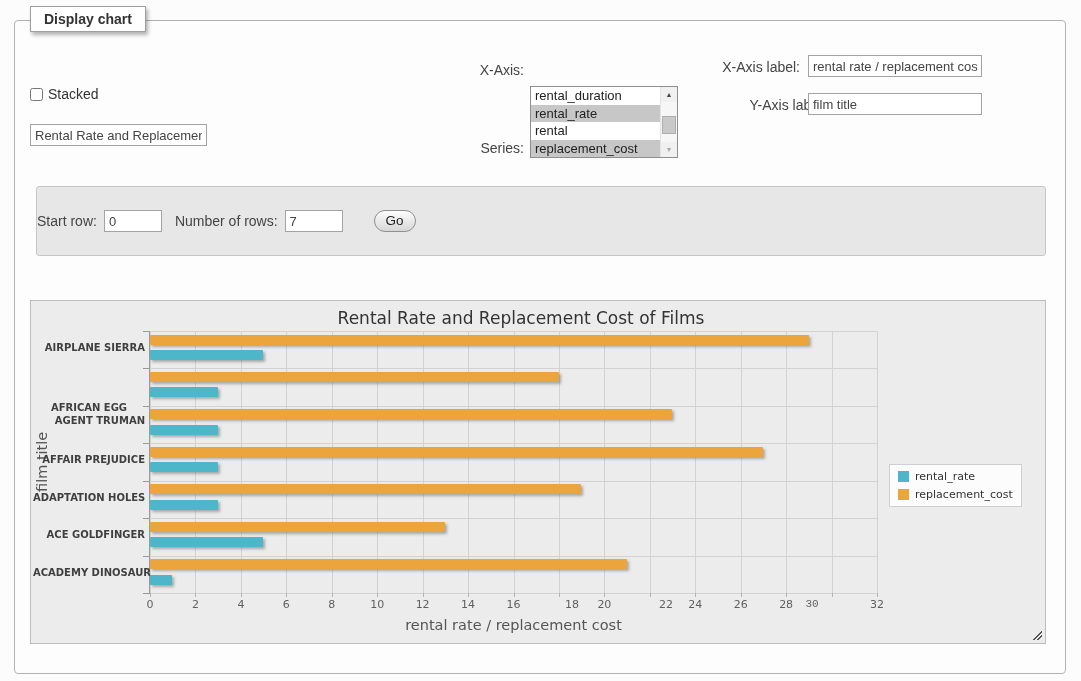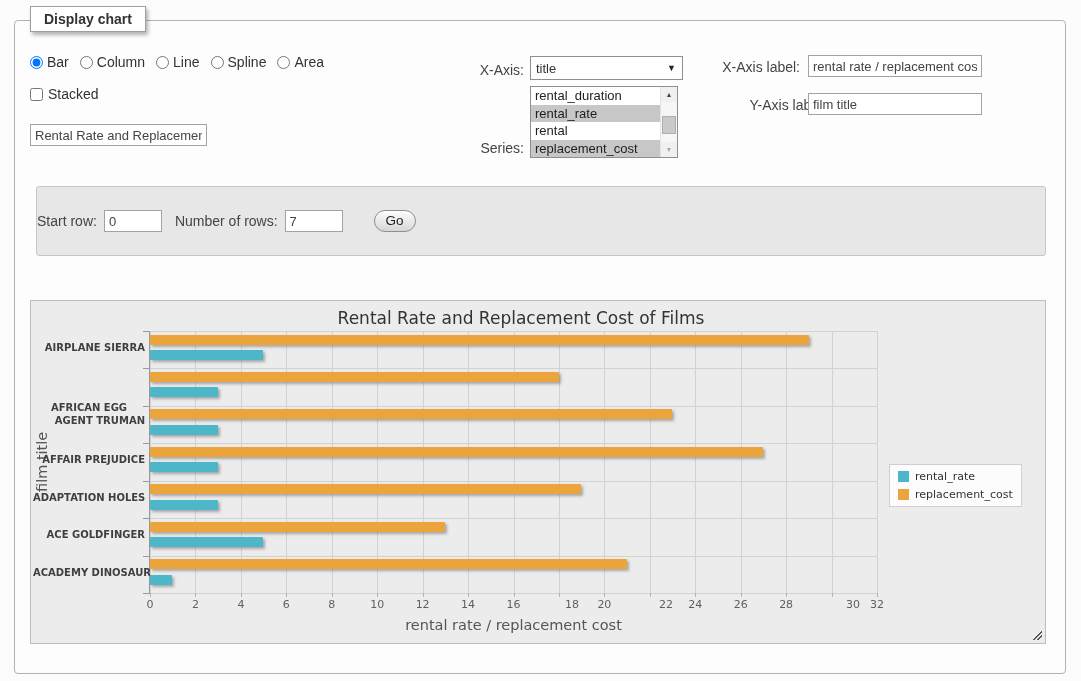--- a/index.html
+++ b/index.html
@@ -94,40 +94,29 @@
     clip-path:polygon(100% 0,100% 100%,0 100%);
   }
 </style>
 </head>
 <body>
 
 <div id="app">
   <div class="fieldset"></div>
   <div class="legend-tab">Display chart</div>
 
-  <div class="radio-row">
-      <label><input type="radio" name="ctype" checked="" style="">Bar</label>
-      <label><input type="radio" name="ctype" style="">Column</label>
-      <label><input type="radio" name="ctype" style="">Line</label>
-      <label><input type="radio" name="ctype" style="">Spline</label>
-      <label><input type="radio" name="ctype" style="">Area</label>
-    </div>
 
   <div class="check-row">
     <input type="checkbox" style="">
     <span>Stacked</span>
   </div>
 
   <input class="text-input" style="left: 30px; top: 124px; width: 177px;" value="Rental Rate and Replacement Cost of Films">
 
   <div class="form-label" style="left:446px;top:62px;width:78px;">X-Axis:</div>
-  <div class="fake-select">
-    <span>title</span>
-    <span class="arrow">▼</span>
-  </div>
 
   <div class="form-label" style="left:446px;top:140px;width:78px;">Series:</div>
   <div class="listbox">
     <div class="lb-items">
         <div class="lb-item">rental_duration</div>
         <div class="lb-item sel">rental_rate</div>
         <div class="lb-item">rental</div>
         <div class="lb-item sel">replacement_cost</div>
       </div>
     <div class="lb-scroll">
@@ -232,21 +221,21 @@
       <div class="xtick" style="left: 558.375px;">20</div>
       <div class="xtick-stub" style="left: 618.812px;"></div>
       <div class="xtick" style="left: 620px;">22</div>
       <div class="xtick-stub" style="left: 664.25px;"></div>
       <div class="xtick" style="left: 649.25px;">24</div>
       <div class="xtick-stub" style="left: 709.688px;"></div>
       <div class="xtick" style="left: 694.688px;">26</div>
       <div class="xtick-stub" style="left: 755.125px;"></div>
       <div class="xtick" style="left: 740.125px;">28</div>
       <div class="xtick-stub" style="left: 800.562px;"></div>
-      <div class="xtick" style="left: 807px;">30</div>
+      <div class="xtick" style="left: 766px; font-family: Liberation Mono, monospace;">30</div>
       <div class="xtick-stub" style="left: 846px;"></div>
       <div class="xtick" style="left: 831px;">32</div>
       <div class="ytick-stub" style="top: 30px;"></div>
       <div class="ytick-stub" style="top: 67.4286px;"></div>
       <div class="ytick-stub" style="top: 104.857px;"></div>
       <div class="ytick-stub" style="top: 142.286px;"></div>
       <div class="ytick-stub" style="top: 179.714px;"></div>
       <div class="ytick-stub" style="top: 217.143px;"></div>
       <div class="ytick-stub" style="top: 254.571px;"></div>
       <div class="ytick-stub" style="top: 292px;"></div>

